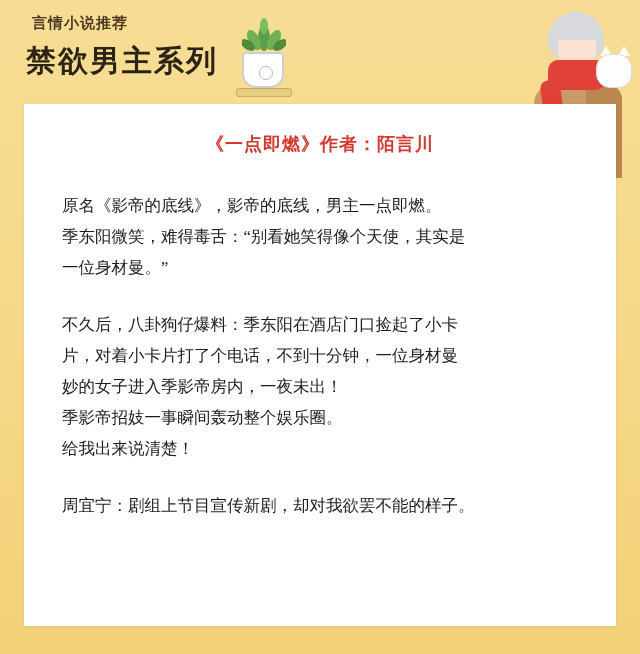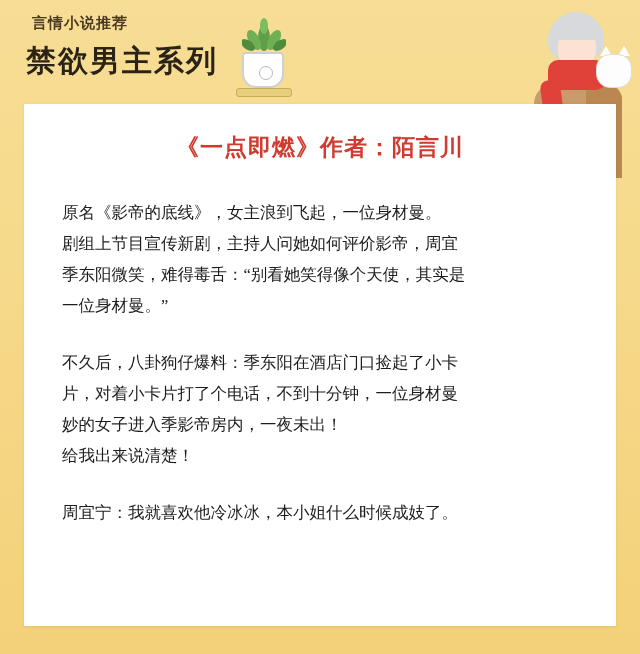--- a/index.html
+++ b/index.html
@@ -193,21 +193,21 @@
     top: 104px;
     width: 592px;
     height: 522px;
     background: #ffffff;
     box-shadow: 0 1px 3px rgba(0,0,0,0.08);
   }
   .card-title {
     margin: 0;
     padding: 28px 0 0 0;
     text-align: center;
-    font-size: 23px;
+    font-size: 18px;
     font-weight: bold;
     color: #d03a2f;
     font-family: "Liberation Serif", serif;
     letter-spacing: 1px;
   }
   .body-text {
     padding: 34px 38px 0 38px;
     font-size: 16.5px;
     line-height: 31px;
     color: #1c1c1c;
@@ -268,34 +268,34 @@
       <div class="cat"></div>
     </div>
   </div>
 
   <div class="card">
     <h1 class="card-title">《一点即燃》作者：陌言川</h1>
 
     <div class="body-text">
 
       <p class="para">
-        <span class="line">原名《影帝的底线》，女主浪到飞起，一位身材曼。</span>
-        <span class="line">剧组上节目宣传新剧，主持人问她如何评价影帝，周宜</span>
+        <span class="line">原名《影帝的底线》，影帝的底线，男主一点即燃。</span>
         <span class="line">季东阳微笑，难得毒舌：“别看她笑得像个天使，其实是</span>
         <span class="line">一位身材曼。”</span>
       </p>
 
       <p class="para">
         <span class="line">不久后，八卦狗仔爆料：季东阳在酒店门口捡起了小卡</span>
         <span class="line">片，对着小卡片打了个电话，不到十分钟，一位身材曼</span>
         <span class="line">妙的女子进入季影帝房内，一夜未出！</span>
+        <span class="line">季影帝招妓一事瞬间轰动整个娱乐圈。</span>
         <span class="line">给我出来说清楚！</span>
       </p>
 
       <p class="para">
-        <span class="line">周宜宁：我就喜欢他冷冰冰，本小姐什么时候成妓了。</span>
+        <span class="line">周宜宁：剧组上节目宣传新剧，却对我欲罢不能的样子。</span>
       </p>
 
     </div>
   </div>
 
   <div class="bottom-strip"></div>
 </div>
 
 </body></html>

